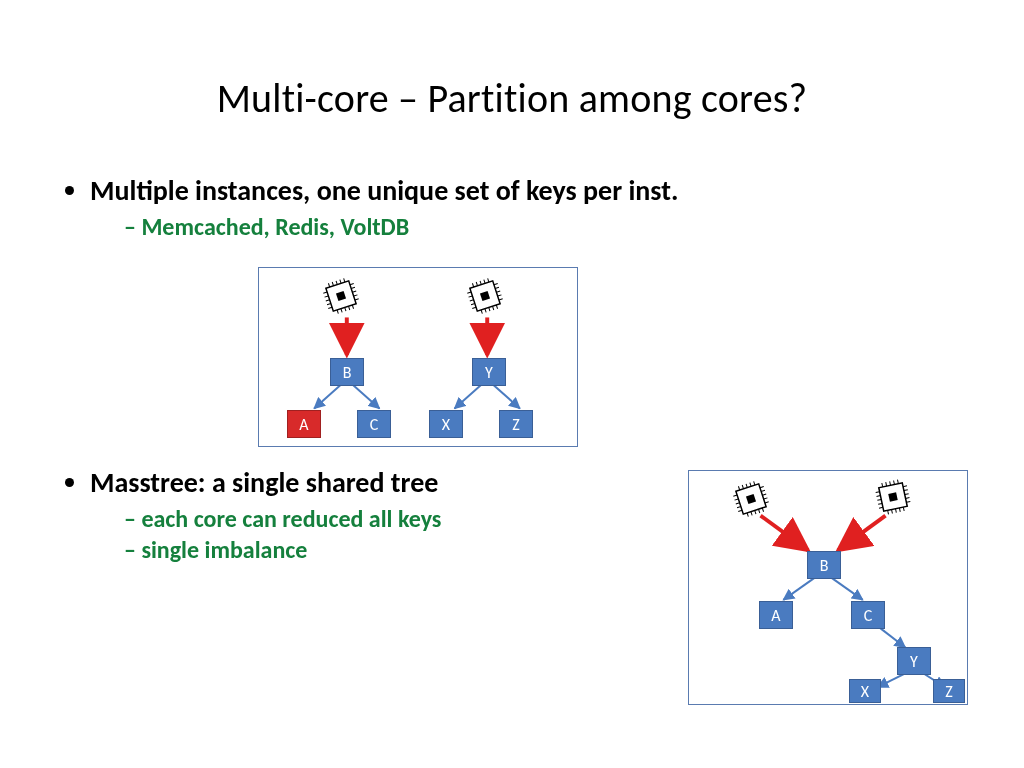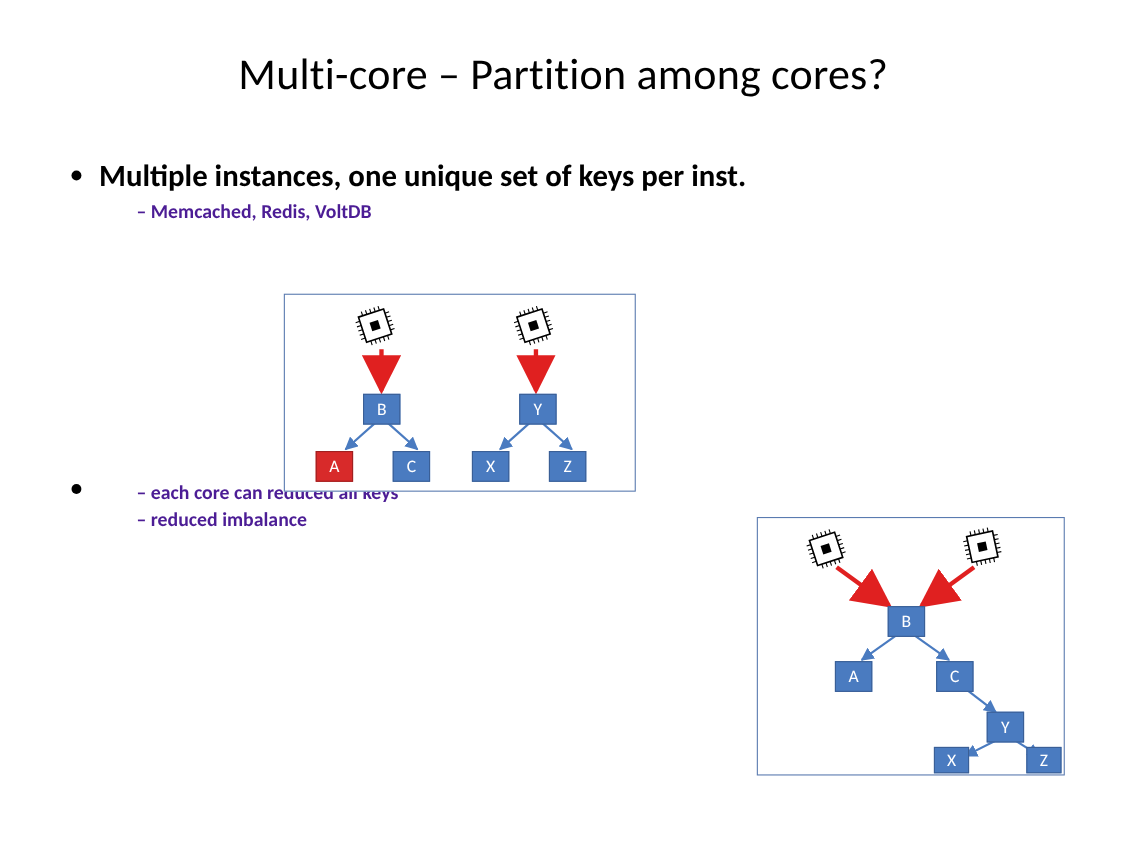--- a/index.html
+++ b/index.html
@@ -1,21 +1,21 @@
 <!DOCTYPE html>
 <html><head>
 <meta charset="utf-8">
 <style>
   * { box-sizing: border-box; margin: 0; padding: 0; }
   html, body { width: 1024px; height: 768px; font-family: Calibri, Arial, sans-serif; background: #fff; color: #000; }
-  .slide { position: relative; width: 1024px; height: 588px; padding: 17px 60px; }
+  .slide { position: relative; width: 1024px; height: 588px; padding: 48px 60px; }
   .title { font-size: 40px; text-align: center; margin: 26px 0 50px 0; font-weight: 400; letter-spacing: 0.2px; }
   .bullets { font-size: 28px; list-style: disc; padding-left: 30px; }
   .bullets > li { margin-bottom: 6px; font-weight: 700; }
-  .sub { list-style: none; padding-left: 34px; font-size: 18px; color: #4c1d95; margin-top: 4px; }
+  .sub { list-style: none; padding-left: 34px; font-size: 24px; color: #15803d; margin-top: 4px; }
   .sub > li::before { content: "– "; }
   .sub > li { margin-bottom: 2px; }
   .second-block { margin-top: 28px; }
   .diagram-box { position: absolute; border: 1.5px solid #5a7bb0; background: #fff; }
   #diag1 { left: 258px; top: 267px; width: 320px; height: 180px; }
   #diag2 { left: 688px; top: 470px; width: 280px; height: 235px; }
   .node { position: absolute; width: 34px; height: 28px; background: #4a7bc0; border: 1px solid #3a5f96; color: #fff; font-size: 16px; font-family: Calibri, Arial, sans-serif; display:flex; align-items:center; justify-content:center; }
   .node.red { background: #d82a2a; border-color: #a02020; }
   svg.conn { position:absolute; left:0; top:0; width:100%; height:100%; pointer-events:none; }
   .cpu { position:absolute; width:44px; height:44px; }
@@ -30,23 +30,24 @@
     <li>
       <span>Multiple instances, one unique set of keys per inst.</span>
       <ul class="sub">
         <li>Memcached, Redis, VoltDB</li>
       </ul>
     </li>
   </ul>
 
   <ul class="bullets second-block" style="margin-top:224px">
     <li>
+      <span>Masstree: a single shared tree</span>
       <ul class="sub">
         <li>each core can reduced all keys</li>
-        <li>reduced imbalance</li>
+        <li>single imbalance</li>
       </ul>
     </li>
   </ul>
 
   <div id="diag1" class="diagram-box">
     <svg class="conn" viewBox="0 0 320 180">
       <defs>
         <marker id="bluearr" viewBox="0 0 10 10" refX="9" refY="5" markerWidth="6" markerHeight="6" orient="auto">
           <path d="M0,0 L10,5 L0,10 z" fill="#4a7bc0"></path>
         </marker>

